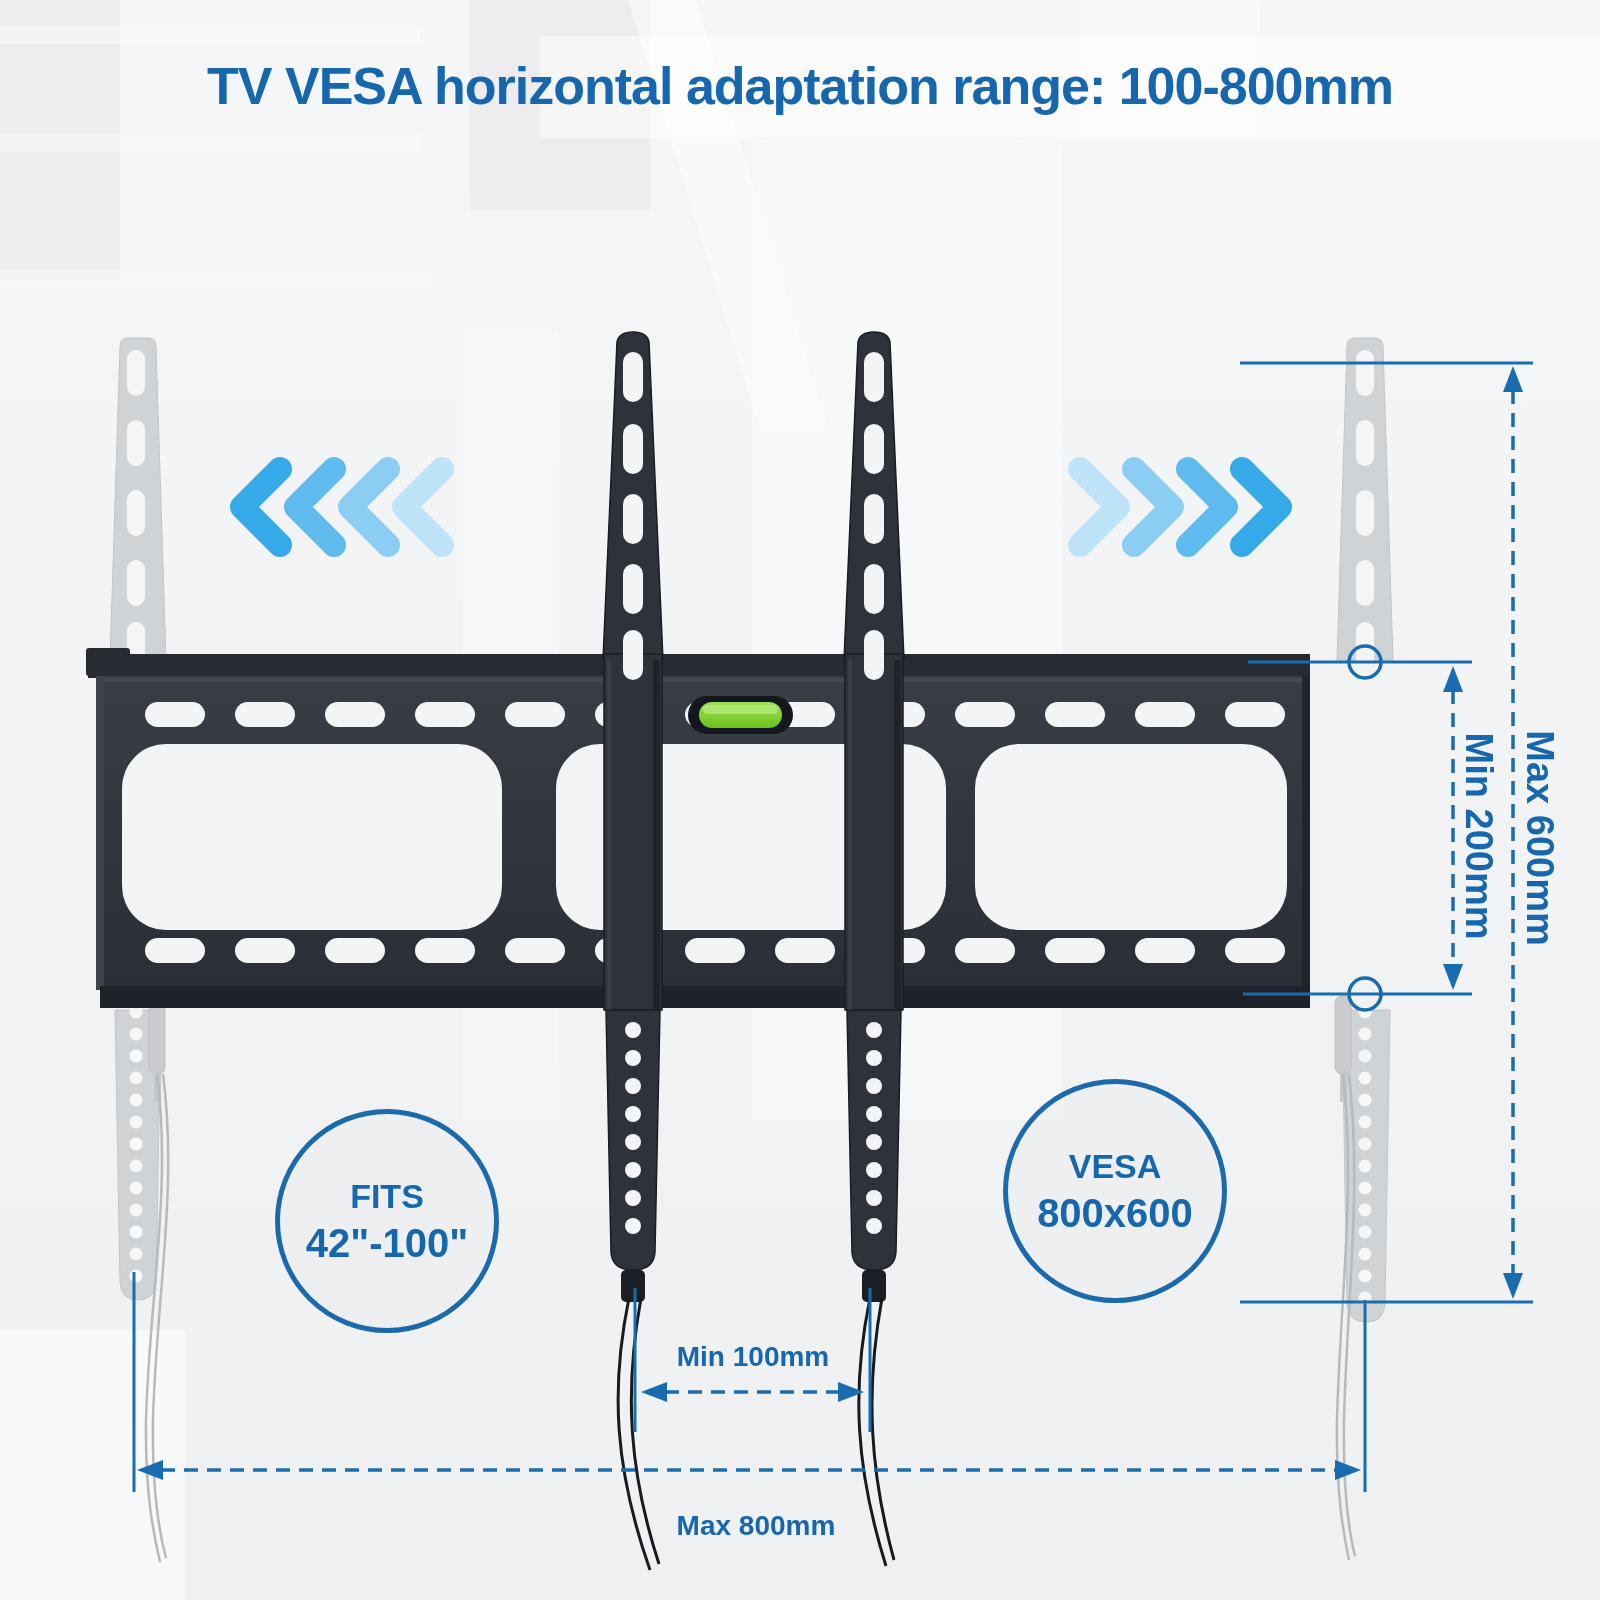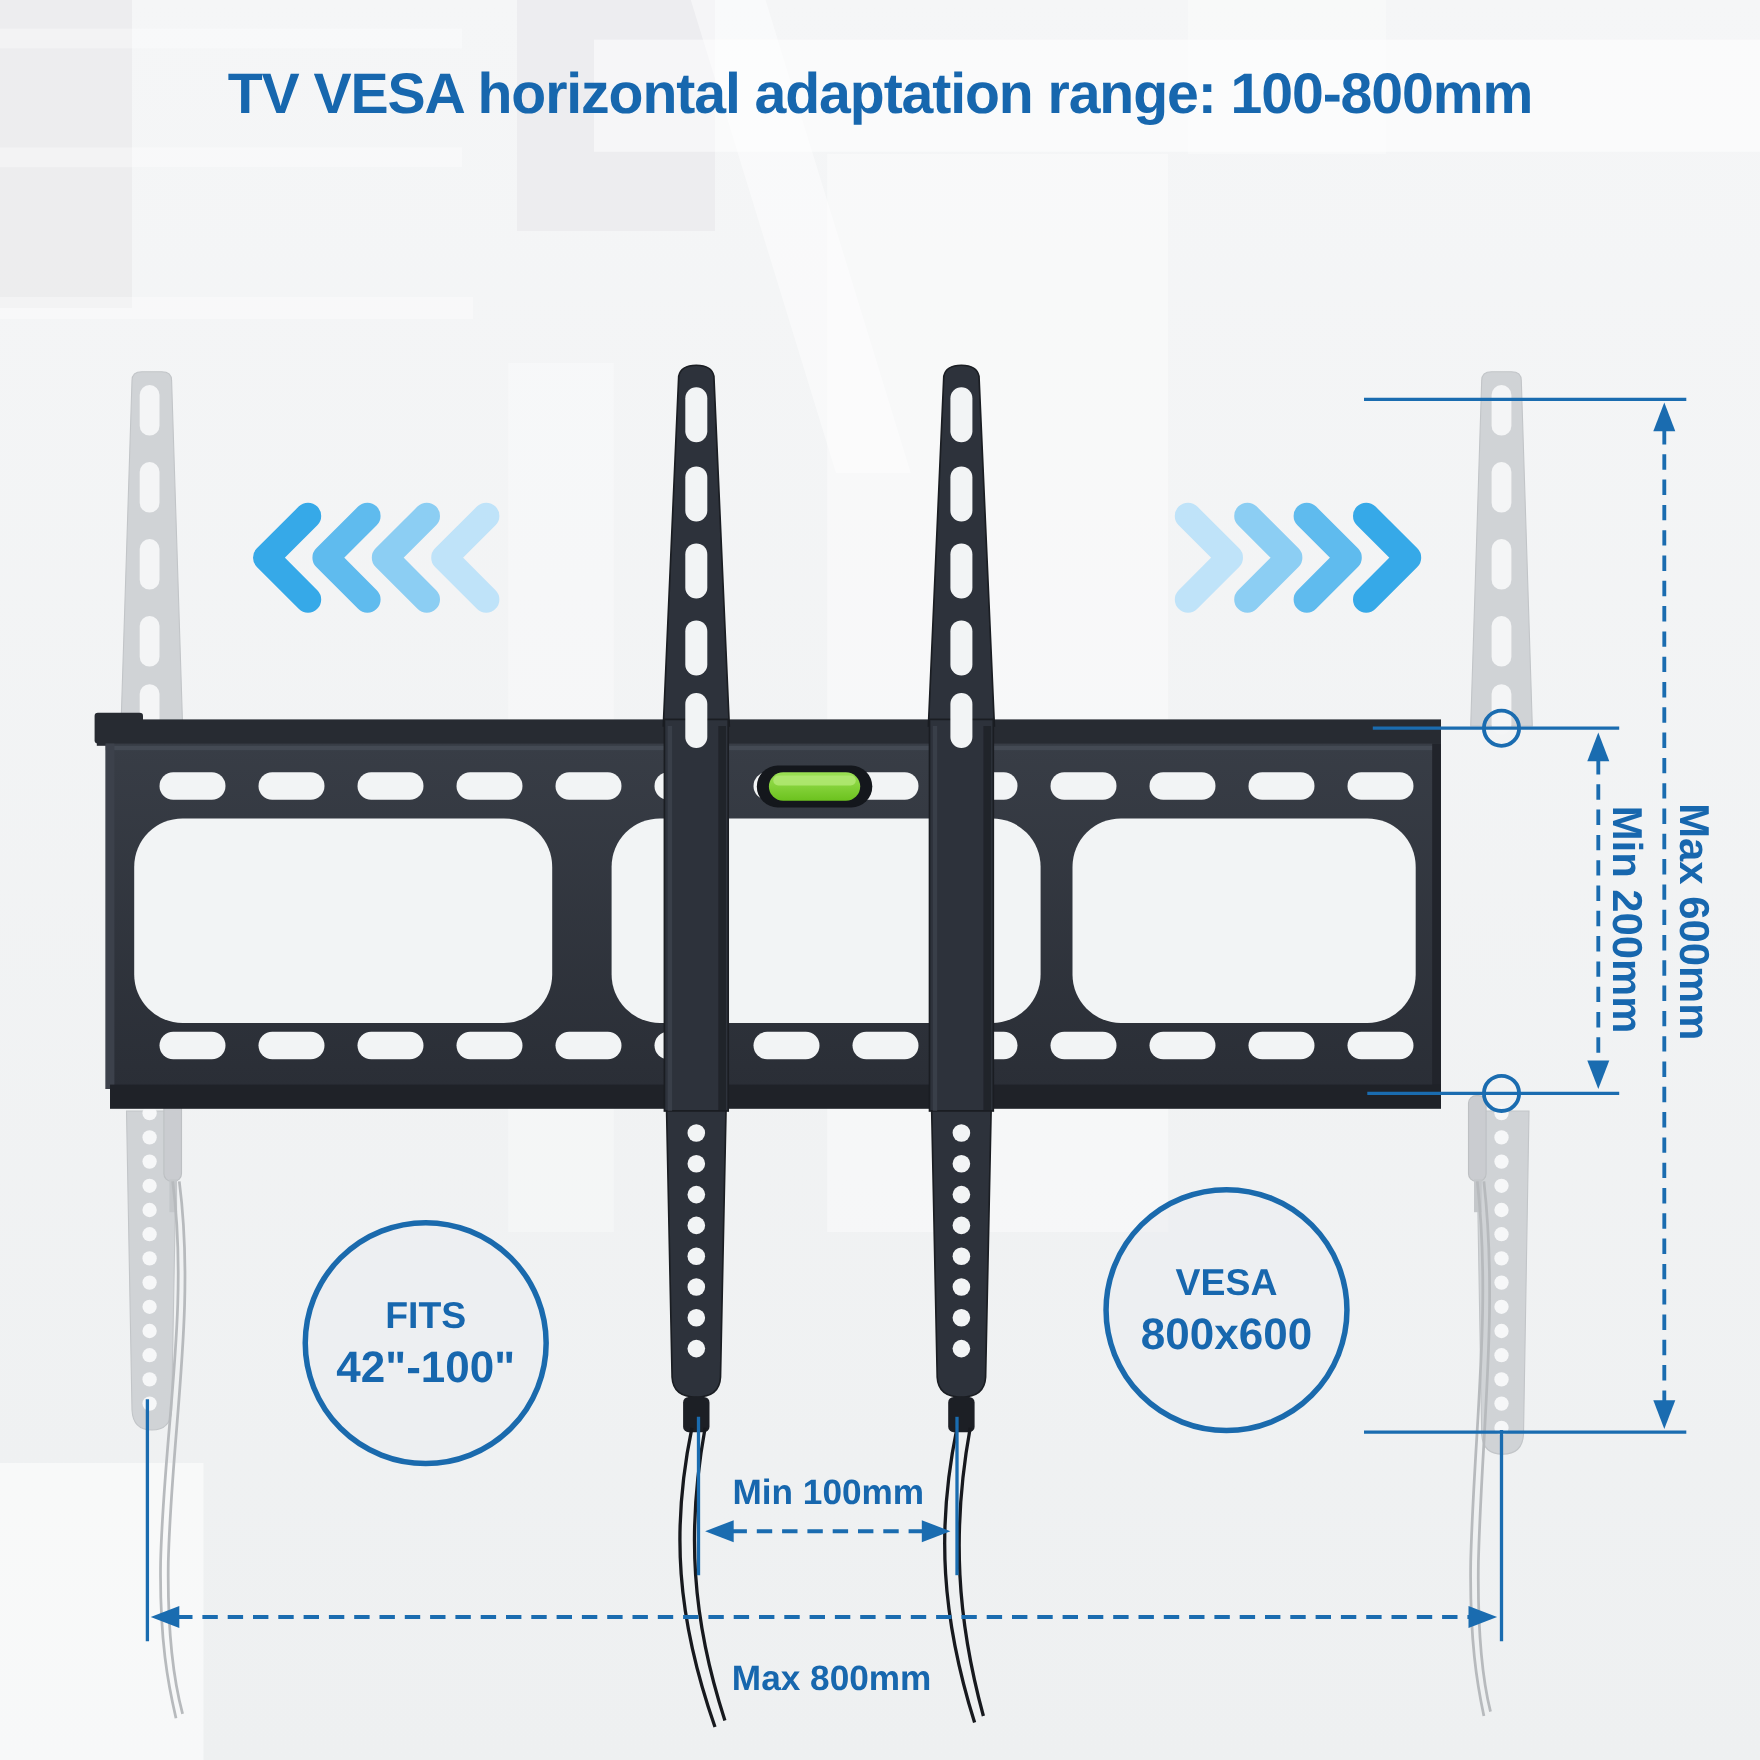--- a/index.html
+++ b/index.html
@@ -3,21 +3,21 @@
 <meta charset="utf-8">
 <style>
   html,body{margin:0;padding:0;background:#e9eaec;}
   #stage{
     position:relative;width:1600px;height:1600px;overflow:hidden;
     font-family:"Liberation Sans", sans-serif;background:#f2f3f4;
   }
   #stage svg{position:absolute;left:0;top:0;}
   .txt{position:absolute;color:#1767ae;font-weight:bold;white-space:nowrap;}
   .title-line{left:0;width:1600px;text-align:center;font-size:52px;letter-spacing:-1px;}
-  .dim-label{font-size:32px;transform:translate(-50%,-50%);}
+  .dim-label{font-size:28px;transform:translate(-50%,-50%);}
   .dim-label.rot{font-size:38px;transform:translate(-50%,-50%) rotate(90deg);}
   .badge{
     position:absolute;border:5px solid #1a6aad;border-radius:50%;
     background:rgba(236,238,240,0.62);display:flex;flex-direction:column;
     align-items:center;justify-content:center;color:#1767ae;font-weight:bold;
   }
   .badge .b-label{font-size:34px;line-height:1.3;}
   .badge .b-value{font-size:40px;line-height:1.25;}
 </style>
 </head>

